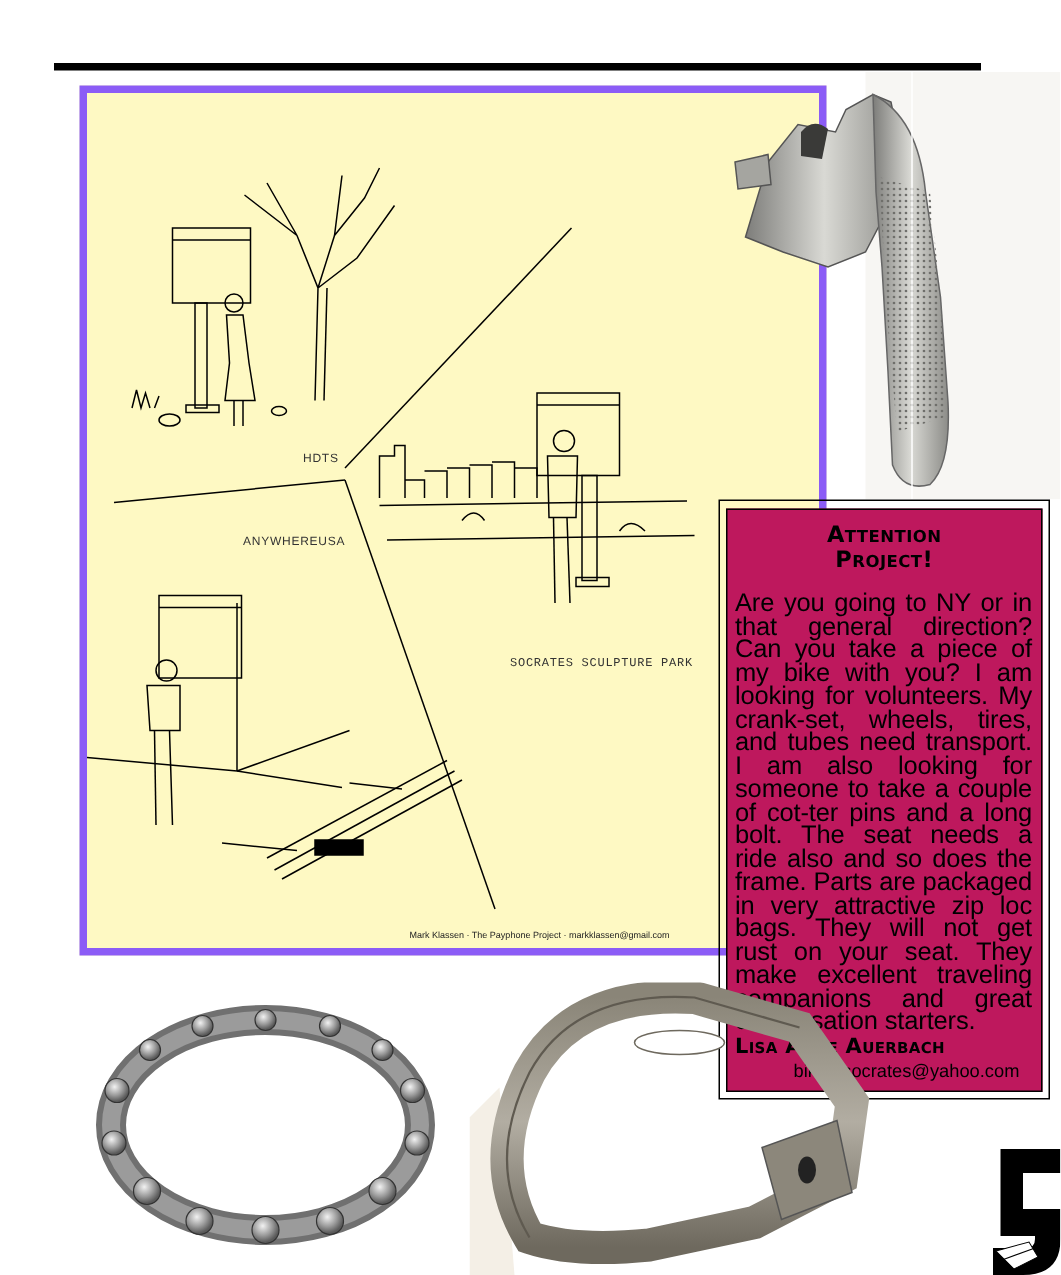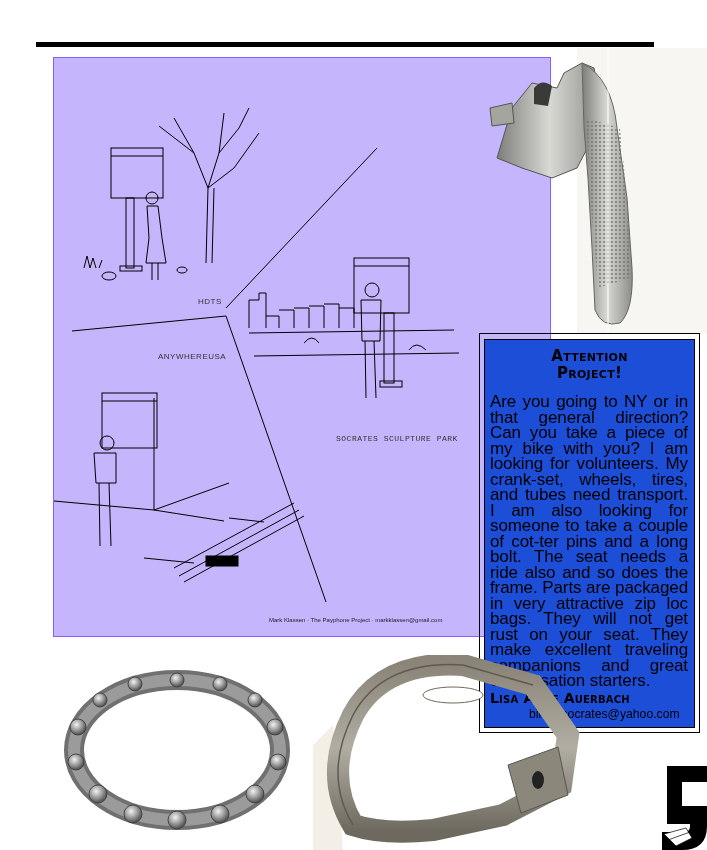--- a/index.html
+++ b/index.html
@@ -1,27 +1,27 @@
 <!DOCTYPE html>
 <html><head>
 <meta charset="utf-8">
 <style>
   html, body { margin:0; padding:0; }
   body { width:707px; height:850px; background:#fff; position:relative; overflow:hidden; font-family:"Liberation Sans", sans-serif; }
   .top-rule { position:absolute; left:36px; top:42px; width:618px; height:5px; background:#000; }
 
-  .illus-frame { position:absolute; left:53px; top:57px; width:498px; height:580px; border:1px solid #8b5cf6; box-sizing:border-box; background:#c4b5fd; }
+  .illus-frame { position:absolute; left:53px; top:57px; width:498px; height:580px; border:5px solid #8b5cf6; box-sizing:border-box; background:#fef9c3; }
   .illus-frame svg { position:absolute; left:0; top:0; }
   .scene-label { position:absolute; font-size:8px; letter-spacing:0.5px; color:#333; white-space:nowrap; }
   .credit { position:absolute; left:215px; top:559px; font-size:6px; color:#222; white-space:nowrap; }
 
   .photo { position:absolute; }
 
   .notice-outer { position:absolute; left:479px; top:333px; width:221px; height:400px; border:1px solid #000; box-sizing:border-box; background:transparent; }
-  .notice-inner { position:absolute; left:484px; top:339px; width:211px; height:389px; border:1px solid #000; box-sizing:border-box; background:#1d4ed8; }
+  .notice-inner { position:absolute; left:484px; top:339px; width:211px; height:389px; border:1px solid #000; box-sizing:border-box; background:#be185d; }
   .notice-title { text-align:center; font-family:"DejaVu Sans", sans-serif; font-weight:bold; font-size:15px; line-height:17px; margin-top:8px; font-variant:small-caps; letter-spacing:0.3px; }
   .notice-body { margin:12px 6px 0 5px; font-family:Liberation Sans, sans-serif; font-size:17px; line-height:15.5px; text-align:justify; letter-spacing:-0.1px; }
   .notice-thanks { margin:0 6px 0 5px; font-size:12.2px; line-height:15.5px; }
   .notice-author { margin:1px 0 0 5px; font-family:"DejaVu Sans", sans-serif; font-weight:bold; font-size:14px; font-variant:small-caps; letter-spacing:0.2px; }
   .notice-site { margin:0 0 0 34px; font-size:12.2px; line-height:14px; }
   .notice-email { margin:0 0 0 44px; font-size:12.2px; line-height:16px; }
 
   .page-number { position:absolute; left:662px; top:766px; width:45px; height:84px; }
 </style>
 </head>

